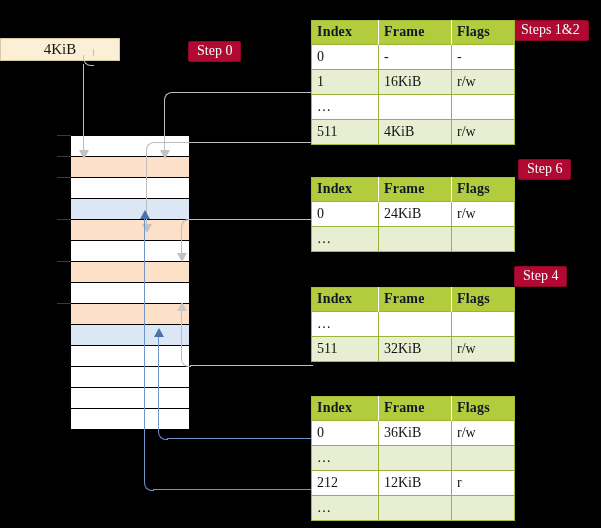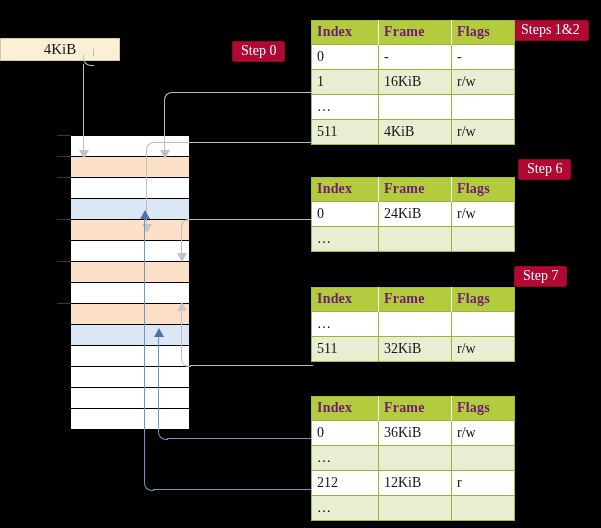--- a/index.html
+++ b/index.html
@@ -47,21 +47,21 @@
   .ptable {
     position: absolute;
     border-collapse: collapse;
     border: 1px solid #a5bd3a;
     font-size: 14px;
     background: #ffffff;
     table-layout: fixed;
   }
   .ptable th {
     background: #b3cc3d;
-    color: #701a75;
+    color: #0f172a;
     font-weight: bold;
     text-align: left;
     padding: 2px 5px 3px 5px;
     border-right: 1px solid #ffffff;
     font-size: 14px;
     line-height: 18px;
     letter-spacing: .2px;
   }
   .ptable th:last-child { border-right: none; }
   .ptable td {
@@ -155,24 +155,24 @@
     border-left: 5px solid transparent;
     border-right: 5px solid transparent;
     border-bottom: 9px solid #4a72ad;
   }
 </style>
 </head>
 <body>
 
 <div class="kib-box" style="left:0px; top:38px; width:118px;">4KiB</div>
 
-<div class="step-badge" style="left:188px; top:41px;margin-left:44px;">Step 0</div>
+<div class="step-badge" style="left:188px; top:41px;">Step 0</div>
 <div class="step-badge" style="left:512px; top:20px;">Steps 1&amp;2</div>
 <div class="step-badge" style="left:518px; top:159px;">Step 6</div>
-<div class="step-badge" style="left:514px; top:266px;">Step 7</div>
+<div class="step-badge" style="left:514px; top:266px;">Step 4</div>
 
 <div class="memcol" id="memcol">
     <div class="memrow"></div>
     <div class="memrow orange"></div>
     <div class="memrow"></div>
     <div class="memrow blue"></div>
     <div class="memrow orange"></div>
     <div class="memrow"></div>
     <div class="memrow orange"></div>
     <div class="memrow"></div>

